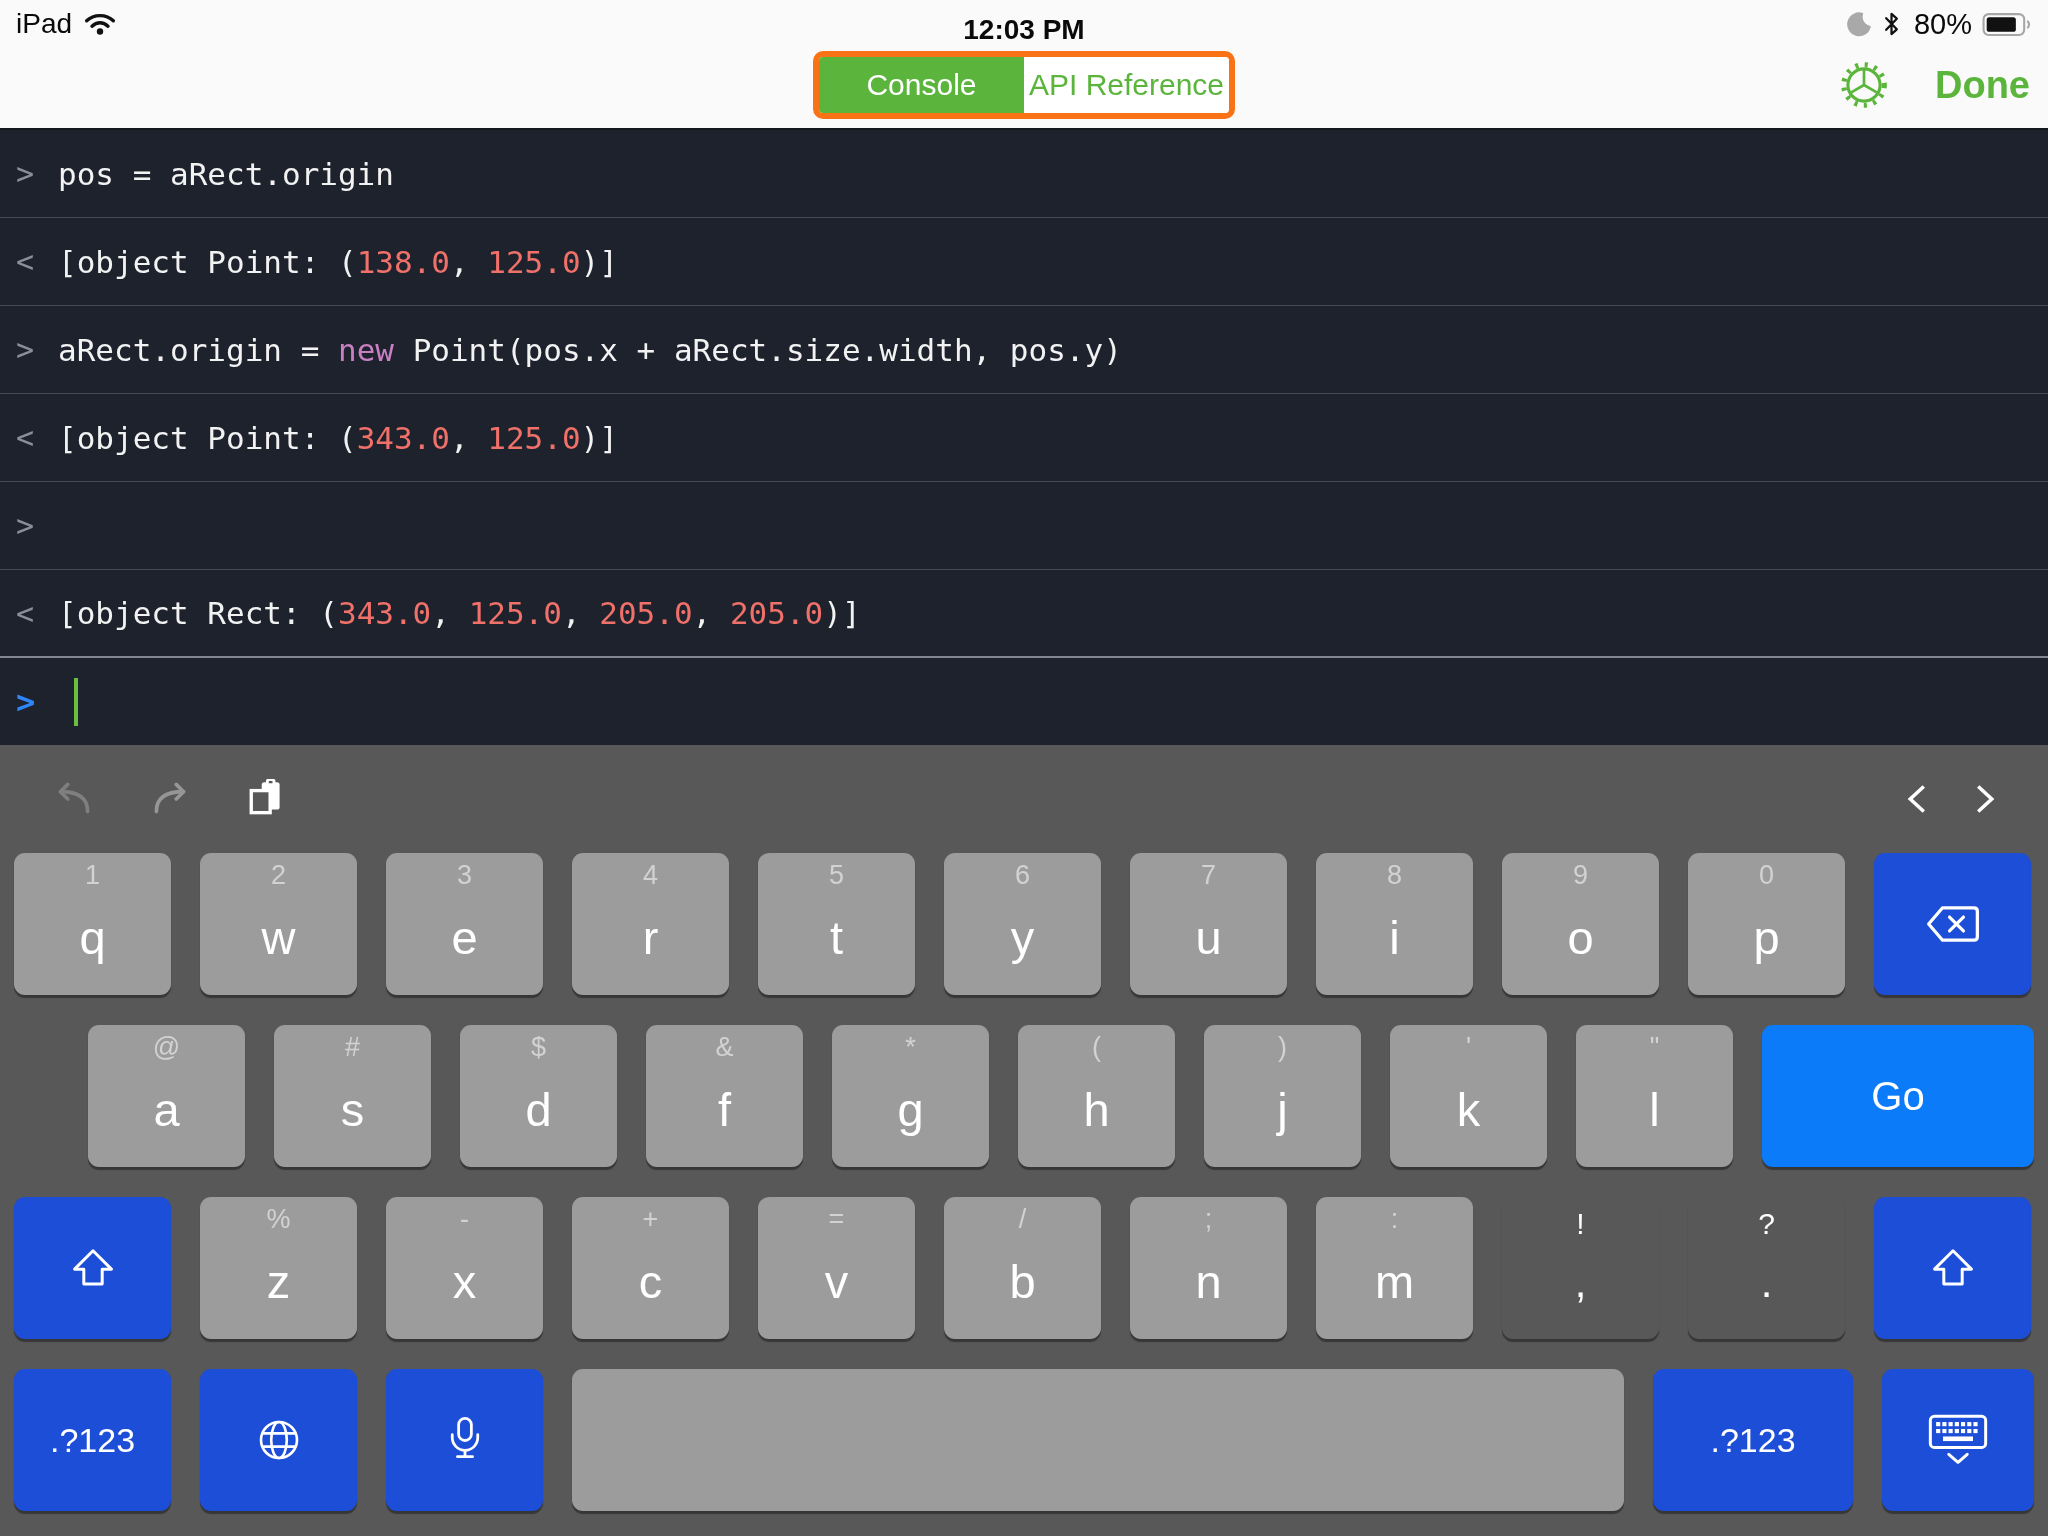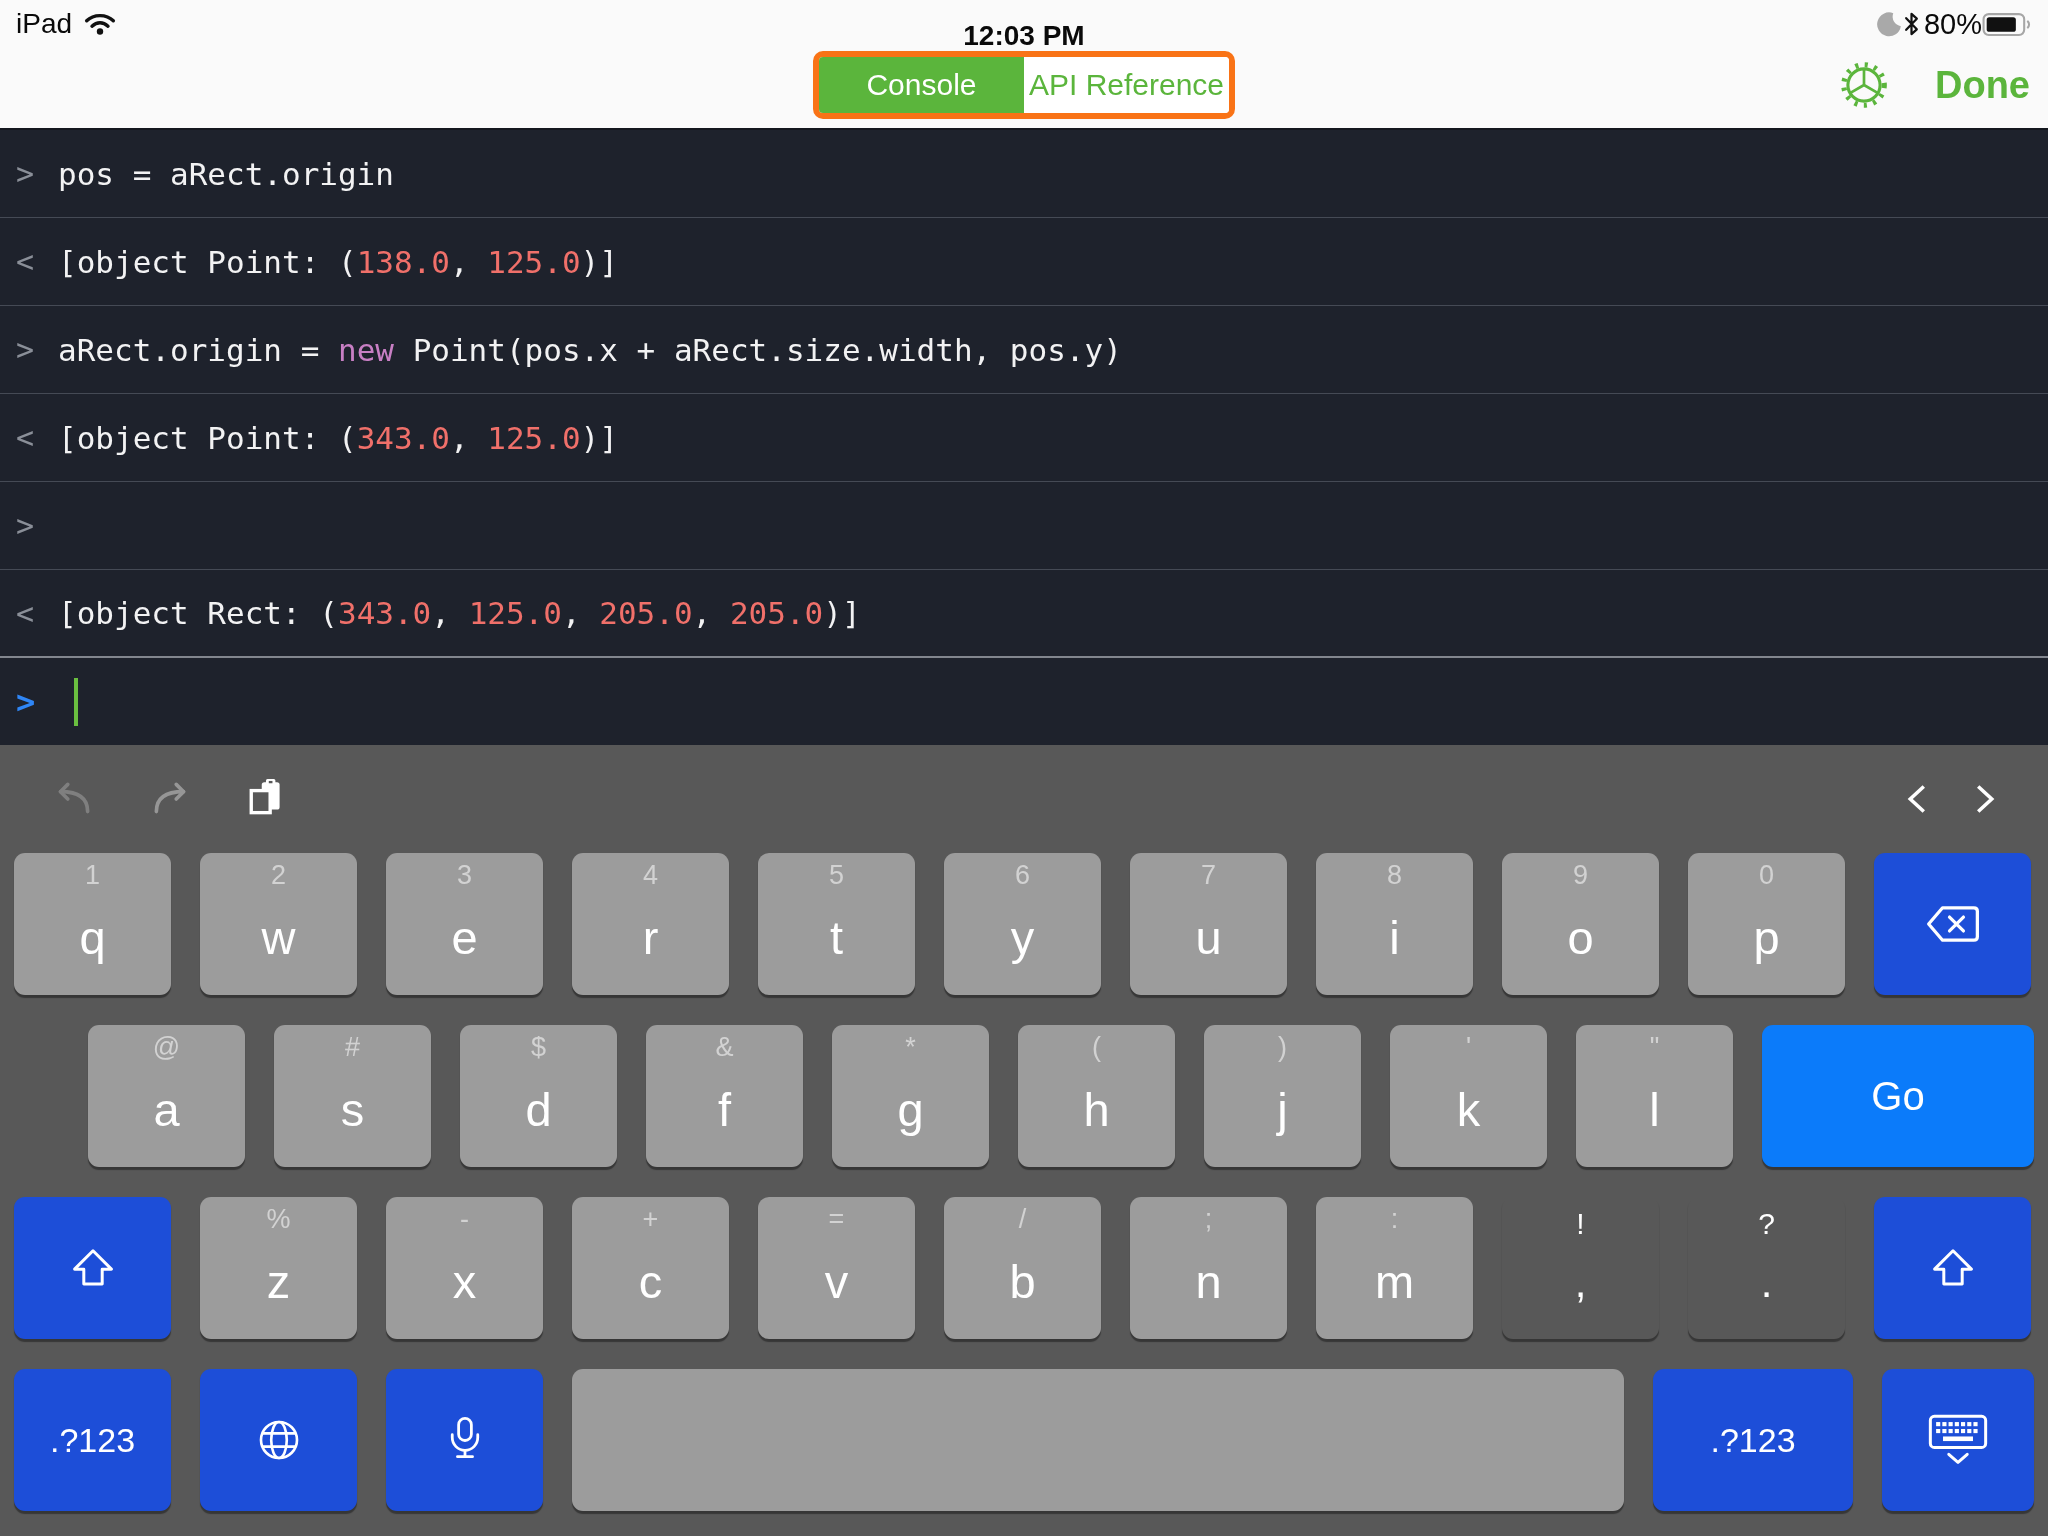--- a/index.html
+++ b/index.html
@@ -5,22 +5,22 @@
   html,body{margin:0;padding:0;background:#000;}
   .screen{position:relative;width:2048px;height:1536px;overflow:hidden;
           font-family:"Liberation Sans","DejaVu Sans",sans-serif;
           background:#585858;}
 
   
   .header{height:128px;background:#fafafa;box-sizing:border-box;position:relative;}
   .statusbar{height:42px;display:flex;align-items:center;justify-content:space-between;
              padding:6px 16px 0 16px;box-sizing:border-box;color:#0a0a0a;font-size:28px;}
   .sb-left{display:flex;align-items:center;gap:12px;}
-  .sb-center{position:absolute;left:0;right:0;top:20px;text-align:center;font-weight:700;font-size:28px;}
-  .sb-right{display:flex;align-items:center;z-index:2;}
+  .sb-center{position:absolute;left:0;right:0;top:14px;text-align:center;font-weight:700;font-size:28px;}
+  .sb-right{display:flex;align-items:center;gap:10px;z-index:2;}
   .sb-right .pct{margin-left:4px;font-size:29px;}
   .icon{display:inline-flex;align-items:center;justify-content:center;line-height:0;}
 
   .navrow{height:86px;display:flex;align-items:center;justify-content:center;position:relative;}
   .seg{display:flex;border:6px solid #f97316;border-radius:10px;overflow:hidden;height:56px;}
   .seg-btn{width:205px;border:none;margin:0;padding:0;font-size:30px;cursor:pointer;
            background:#fff;color:#5BB53C;font-family:inherit;}
   .seg-btn.seg-active{background:#5BB53C;color:#fff;}
   .nav-right{position:absolute;right:18px;top:0;height:100%;display:flex;align-items:center;gap:44px;}
   .done-btn{border:none;background:none;color:#5BB53C;font-weight:700;font-size:38px;

